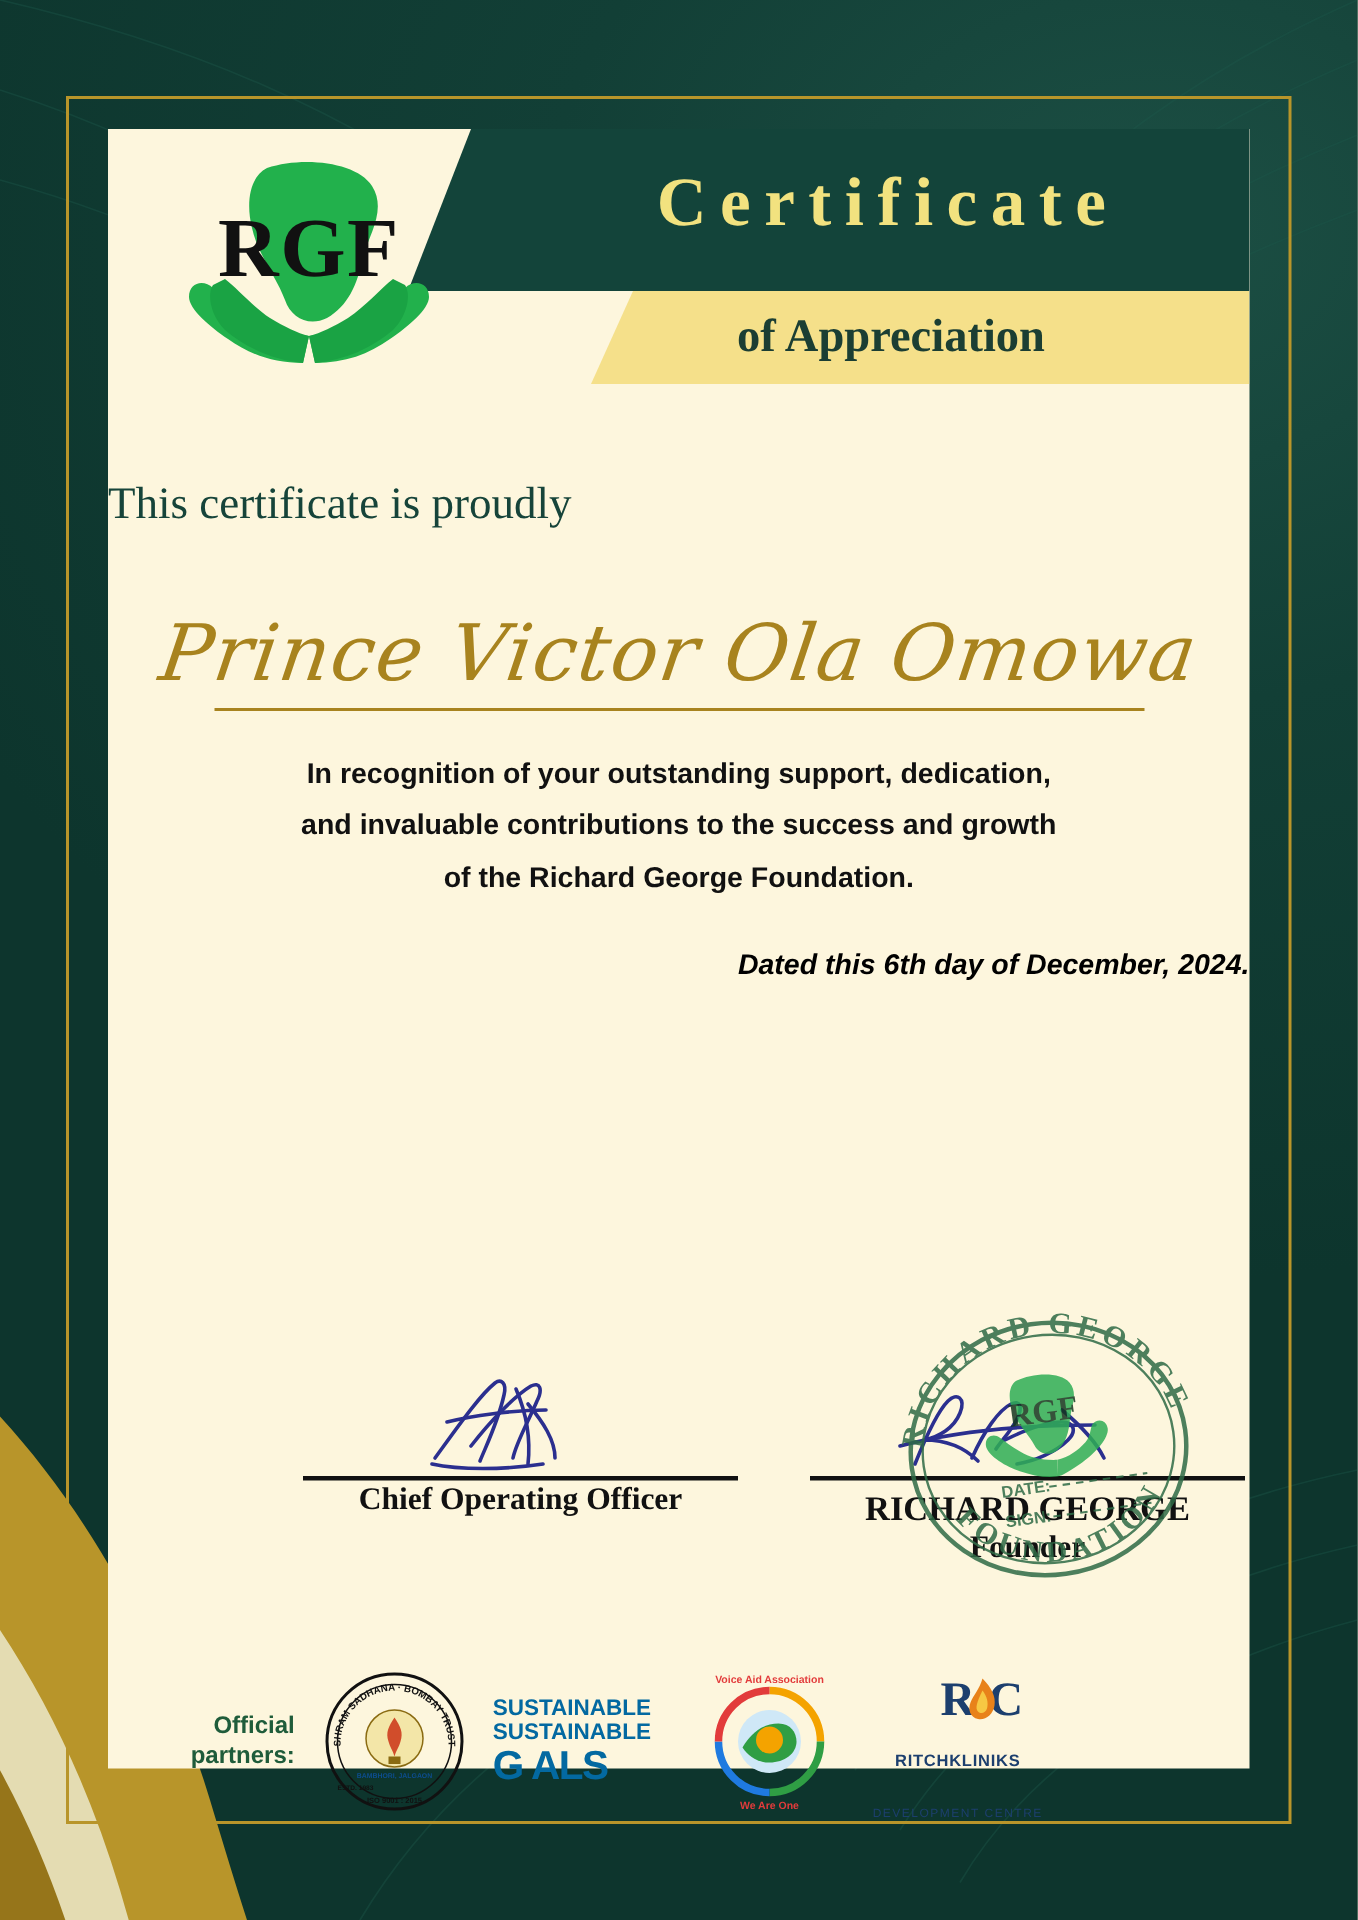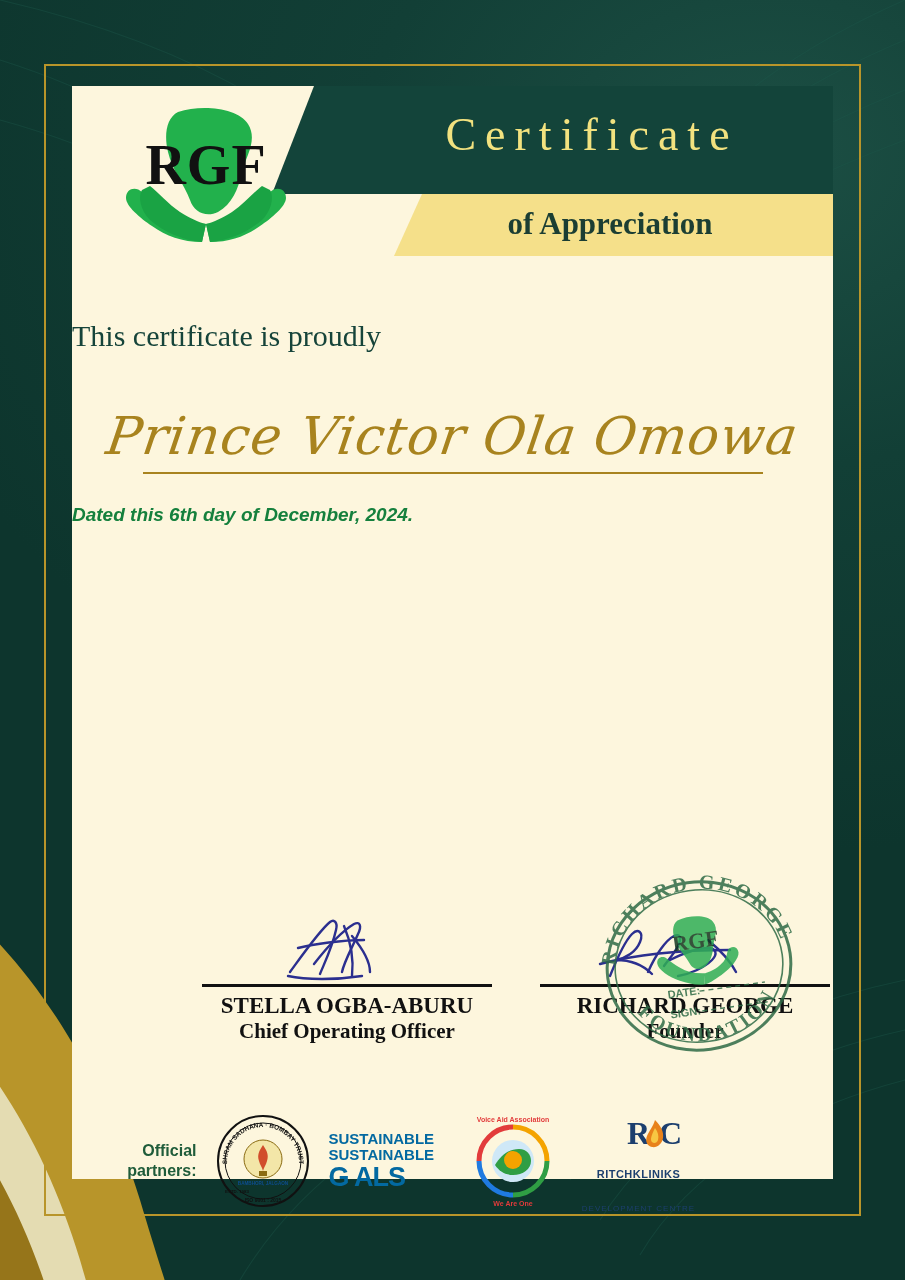--- a/index.html
+++ b/index.html
@@ -82,34 +82,34 @@
   .cert-title {
     position: absolute;
     left: 300px;
     top: 22px;
     width: 440px;
     text-align: center;
     color: #f2e27f;
     font-family: "Liberation Serif", serif;
     font-size: 46px;
     letter-spacing: 9px;
-    font-weight: 400;
+    font-weight: 700;
   }
   .subtitle-band {
     position: absolute;
     left: 322px;
     top: 108px;
     width: 439px;
     height: 62px;
     background: #f5e08a;
     clip-path: polygon(28px 0, 439px 0, 439px 62px, 0 62px);
   }
   .cert-sub {
     position: absolute;
-    left: 328px;
+    left: 312px;
     top: 120px;
     width: 420px;
     text-align: center;
     color: #1b3e33;
     font-family: "Liberation Serif", serif;
     font-size: 31px;
     font-weight: 700;
   }
 
   
@@ -140,22 +140,22 @@
     margin: 26px auto 0;
     width: 520px;
     text-align: center;
     color: #111111;
     font-size: 19px;
     font-weight: bold;
     line-height: 1.82;
   }
   .dated {
     margin-top: 30px;
-    text-align: left;
-    color: #15803d;
+    text-align: right;
+    color: #000000;
     font-size: 19px;
     font-weight: bold;
     font-style: italic;
   }
 
   
   .signatures {
     position: absolute;
     left: 0;
     top: 820px;
@@ -309,40 +309,40 @@
       </svg>
     </div>
 
     <div class="presented">
       <div>This certificate is proudly</div>
     </div>
 
     <div class="recipient">Prince Victor Ola Omowa</div>
     <div class="recipient-rule"></div>
 
+    <div class="recognition">In recognition of your outstanding support, dedication, and invaluable contributions to the success and growth of the Richard George Foundation.</div>
 
     <div class="dated">Dated this 6th day of December, 2024.</div>
 
     <div class="signatures">
 
       <div class="sig-block sig-left">
         <div class="sig-mark">
           <svg viewBox="0 0 290 78" width="290" height="78">
             <g fill="none" stroke="#2b2f8f" stroke-width="2.4" stroke-linecap="round">
               <path d="M88 66 C104 44 118 24 128 16 C132 13 136 16 134 24 C130 42 122 58 118 68"></path>
               <path d="M112 58 C126 40 142 24 152 18 C158 15 160 20 156 28 C150 42 142 56 140 66"></path>
               <path d="M96 42 C112 38 140 34 162 34"></path>
               <path d="M142 20 C148 34 152 52 150 70"></path>
               <path d="M150 30 C160 42 168 54 168 66"></path>
               <path d="M86 70 C104 74 134 74 160 70"></path>
             </g>
           </svg>
         </div>
         <div class="sig-rule"></div>
-        <div class="sig-name">STELLA OGBA-ABURU</div>
         <div class="sig-role">Chief Operating Officer</div>
       </div>
 
       <div class="sig-block sig-right">
         <div class="sig-mark">
           <svg viewBox="0 0 290 78" width="290" height="78">
             <g fill="none" stroke="#2b2f8f" stroke-width="2.4" stroke-linecap="round">
               <path d="M70 70 C78 50 86 34 92 28 C98 22 104 26 100 36 C96 46 86 52 76 54 C92 54 104 60 112 68"></path>
               <path d="M108 66 C116 48 126 34 134 30 C140 27 142 32 138 40 C134 48 128 54 124 60"></path>
               <path d="M130 54 C142 48 156 42 168 42 C176 42 178 48 172 54 C164 62 150 68 138 70"></path>

